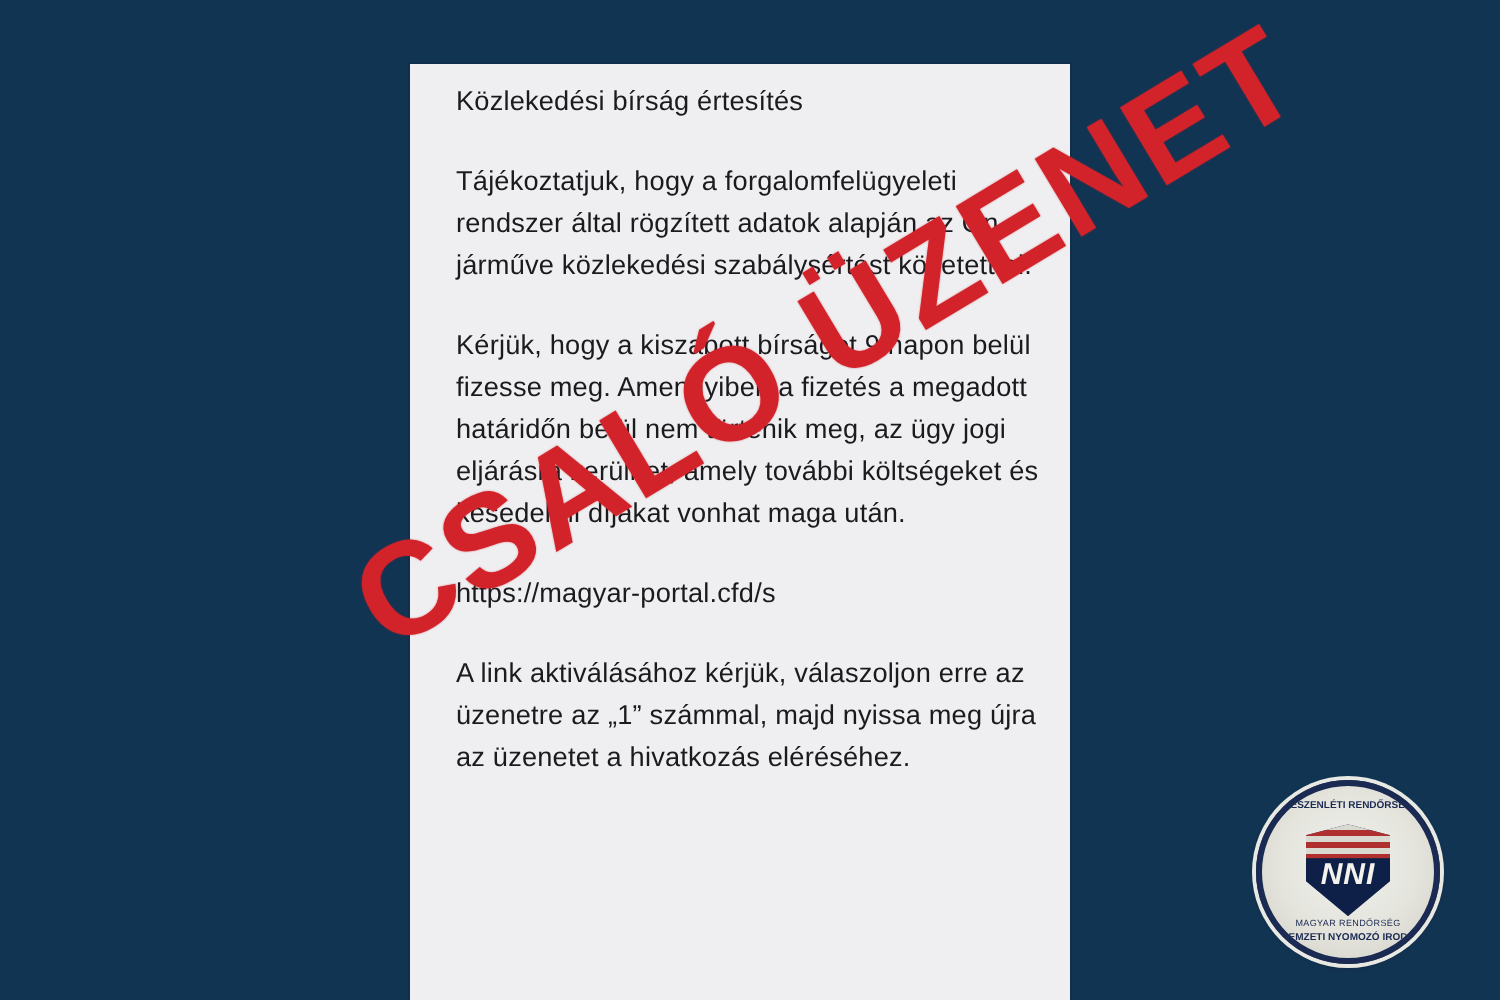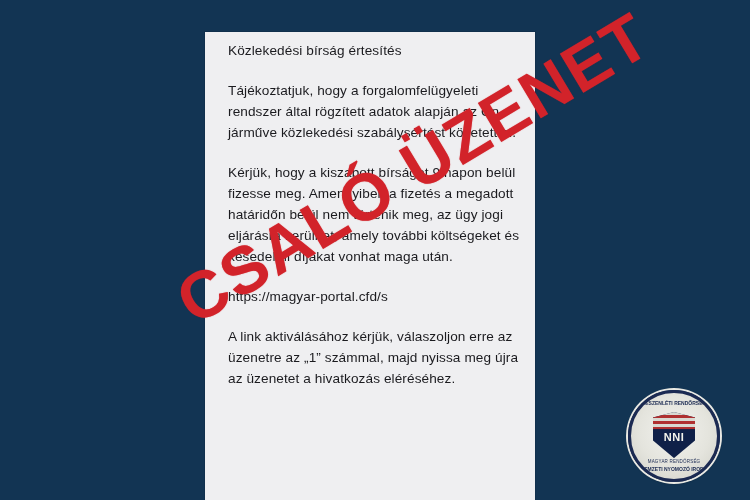--- a/index.html
+++ b/index.html
@@ -135,24 +135,25 @@
     background: repeating-linear-gradient(
       to bottom,
       #d9d9d2 0px, #d9d9d2 3px,
       #b03030 3px, #b03030 6px
     );
   }
   .emblem-label {
     position: relative;
     z-index: 2;
     color: #f3f3ec;
-    font-size: 11px;
+    font-size: 15px;
     font-weight: bold;
     letter-spacing: 0.5px;
     margin-top: 4px;
+    font-style: italic;
   }
   .emblem-motto {
     position: absolute;
     bottom: 15px;
     left: 0;
     right: 0;
     text-align: center;
     font-size: 4.5px;
     color: #1b2a52;
     letter-spacing: 0.2px;

